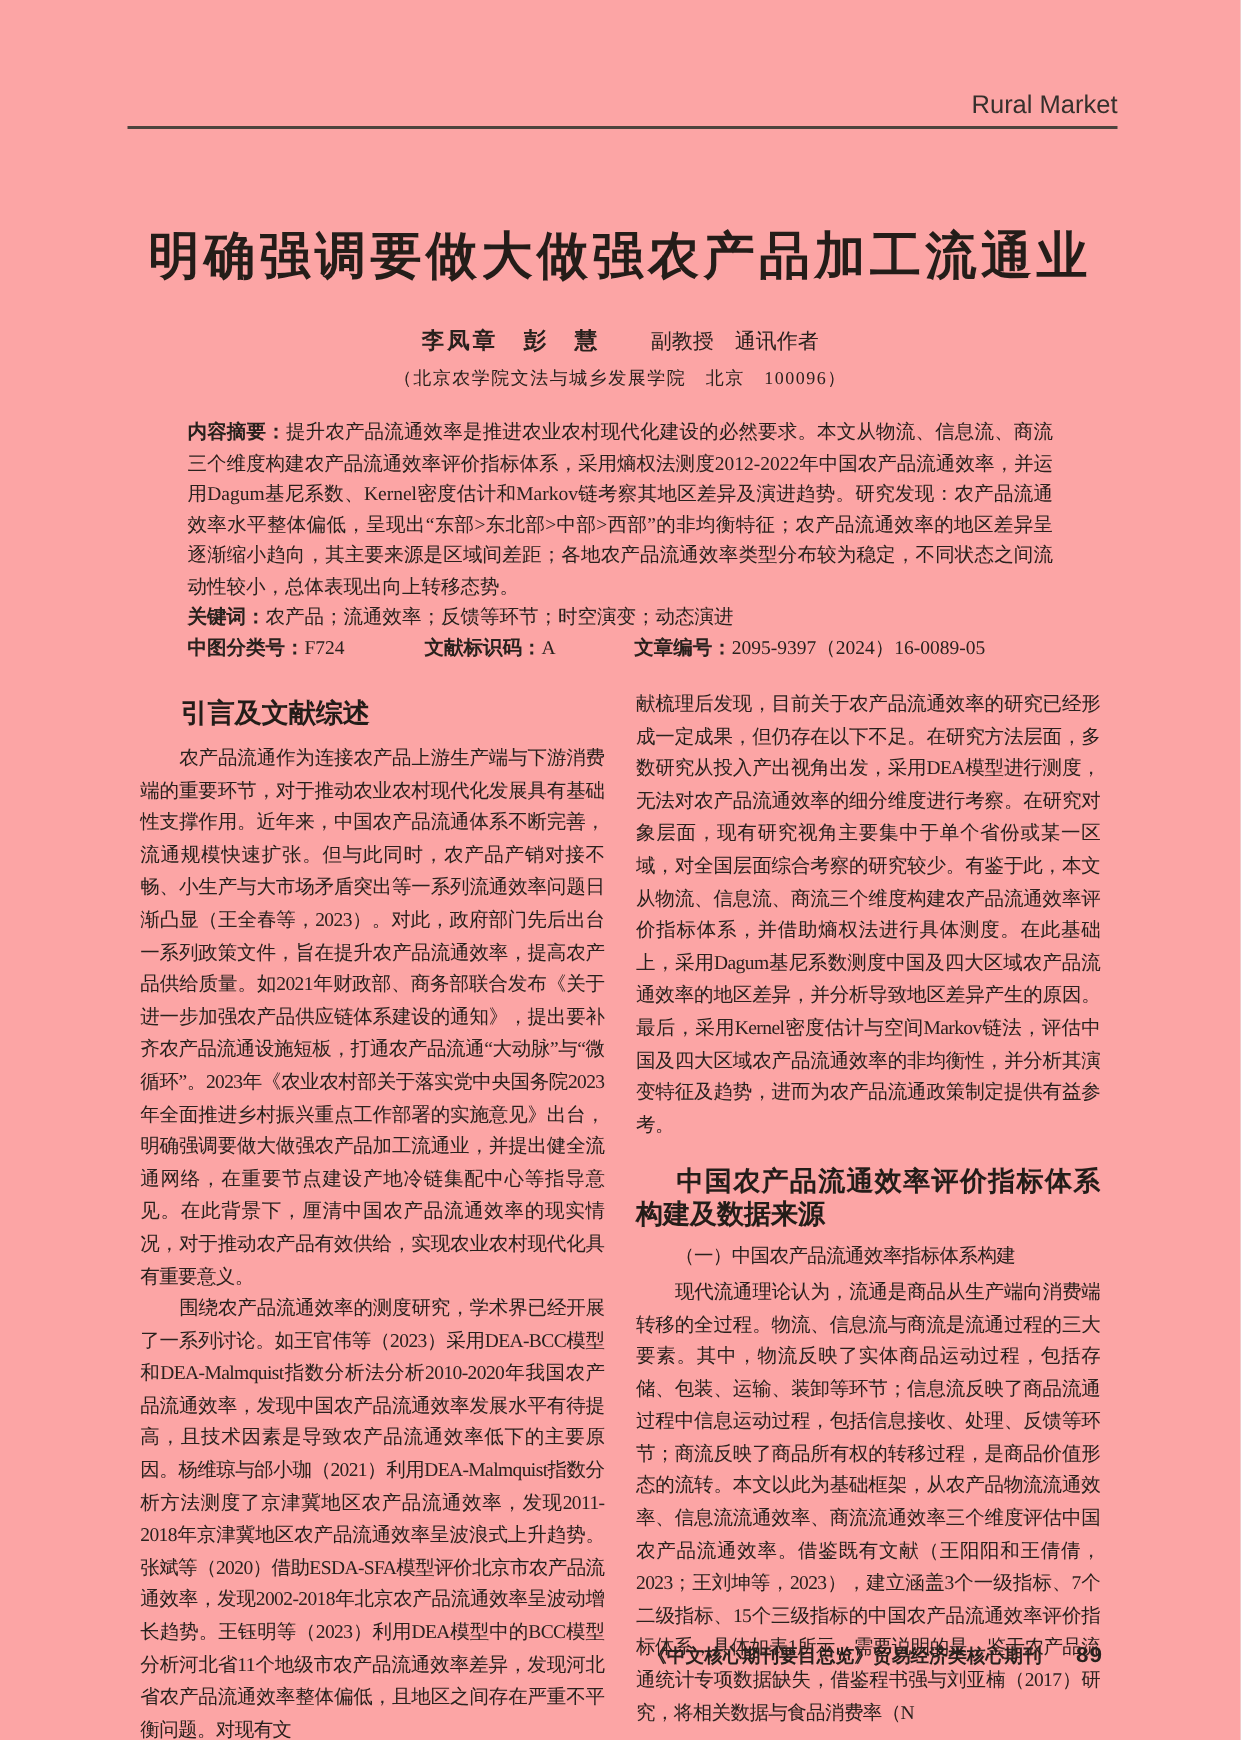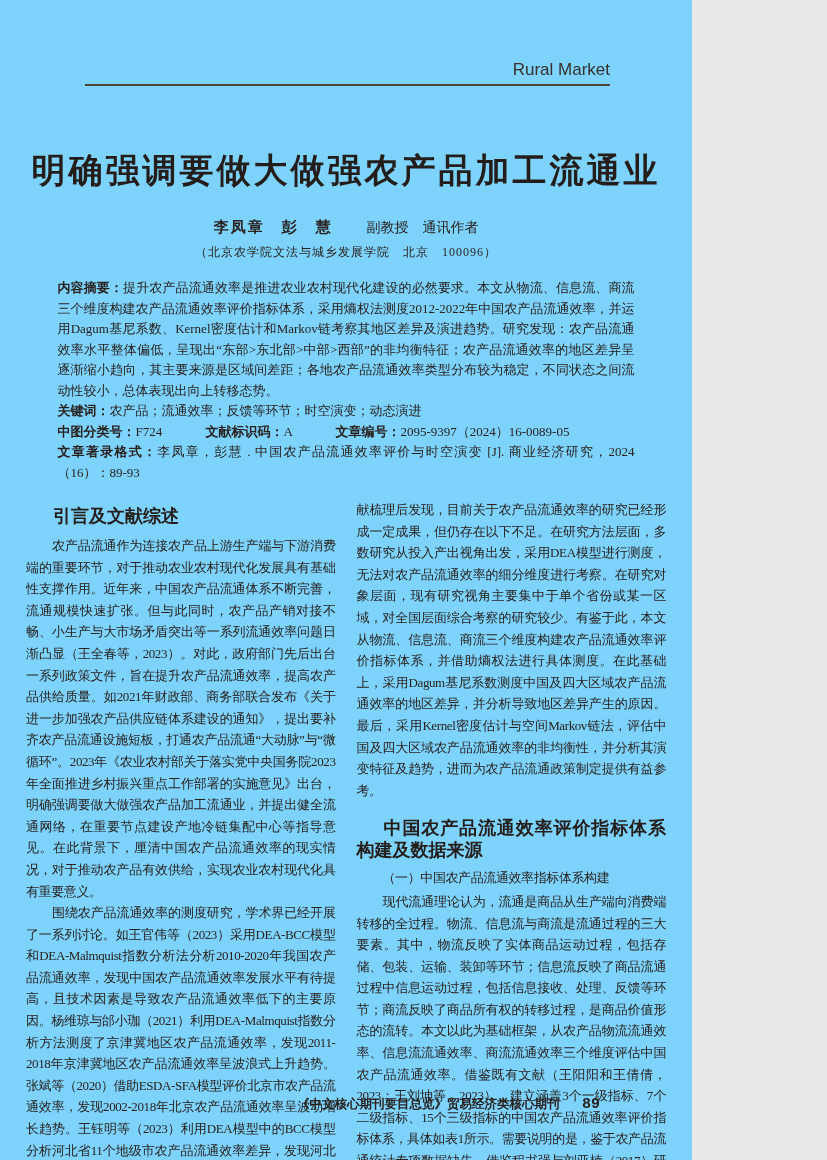--- a/index.html
+++ b/index.html
@@ -1,19 +1,19 @@
 <!DOCTYPE html>
 <html><head>
 <meta charset="utf-8">
 <style>
   html,body{margin:0;padding:0;background:#e8e8e8;}
   .page{
     position:relative;
-    width:692px;height:1160px;
-    background:#7dd3fc;
+    width:827px;height:1160px;
+    background:#fca5a5;
     color:#29211d;
     overflow:hidden;
     font-family:"Liberation Serif","DejaVu Serif",serif;
     box-sizing:border-box;
   }
   
   .journal-name{
     padding-top:60px;
     margin-right:82px;
     text-align:right;
@@ -58,21 +58,21 @@
   }
   .abstract p{margin:0;}
   .abstract b{
     font-family:"Liberation Sans","DejaVu Sans",sans-serif;
     font-weight:700;
     font-style:normal;
     letter-spacing:0;
   }
   .abs-kai{font-style:normal;}
   .meta-line{text-align:left;}
-  .meta-group + .meta-group{margin-left:40px;}
+  .meta-group + .meta-group{margin-left:50px;}
   
   .columns{
     display:flex;
     width:640px;
     margin:16px auto 0 auto;
     gap:21px;
     font-size:13px;
     letter-spacing:-0.4px;
     line-height:21.6px;
     text-align:justify;
@@ -123,21 +123,20 @@
   <div class="affiliation">（北京农学院文法与城乡发展学院　北京　100096）</div>
 
   <section class="abstract">
     <p><b>内容摘要：</b><span class="abs-kai">提升农产品流通效率是推进农业农村现代化建设的必然要求。本文从物流、信息流、商流三个维度构建农产品流通效率评价指标体系，采用熵权法测度2012-2022年中国农产品流通效率，并运用Dagum基尼系数、Kernel密度估计和Markov链考察其地区差异及演进趋势。研究发现：农产品流通效率水平整体偏低，呈现出“东部&gt;东北部&gt;中部&gt;西部”的非均衡特征；农产品流通效率的地区差异呈逐渐缩小趋向，其主要来源是区域间差距；各地农产品流通效率类型分布较为稳定，不同状态之间流动性较小，总体表现出向上转移态势。</span></p>
     <p><b>关键词：</b><span class="abs-kai">农产品；流通效率；反馈等环节；时空演变；动态演进</span></p>
     <p class="meta-line">
       <span class="meta-group"><b>中图分类号：</b><span>F724</span></span>
       <span class="meta-group"><b>文献标识码：</b><span>A</span></span>
       <span class="meta-group"><b>文章编号：</b><span>2095-9397（2024）16-0089-05</span></span>
     </p>
-    <p><b>文章著录格式：</b><span class="abs-kai">李凤章，彭慧 . 中国农产品流通效率评价与时空演变 [J]. 商业经济研究，2024（16）：89-93</span></p>
   </section>
 
   <main class="columns">
     <div class="col">
       <h2>引言及文献综述</h2>
       <p class="indent">农产品流通作为连接农产品上游生产端与下游消费端的重要环节，对于推动农业农村现代化发展具有基础性支撑作用。近年来，中国农产品流通体系不断完善，流通规模快速扩张。但与此同时，农产品产销对接不畅、小生产与大市场矛盾突出等一系列流通效率问题日渐凸显（王全春等，2023）。对此，政府部门先后出台一系列政策文件，旨在提升农产品流通效率，提高农产品供给质量。如2021年财政部、商务部联合发布《关于进一步加强农产品供应链体系建设的通知》，提出要补齐农产品流通设施短板，打通农产品流通“大动脉”与“微循环”。2023年《农业农村部关于落实党中央国务院2023年全面推进乡村振兴重点工作部署的实施意见》出台，明确强调要做大做强农产品加工流通业，并提出健全流通网络，在重要节点建设产地冷链集配中心等指导意见。在此背景下，厘清中国农产品流通效率的现实情况，对于推动农产品有效供给，实现农业农村现代化具有重要意义。</p>
       <p class="indent">围绕农产品流通效率的测度研究，学术界已经开展了一系列讨论。如王官伟等（2023）采用DEA-BCC模型和DEA-Malmquist指数分析法分析2010-2020年我国农产品流通效率，发现中国农产品流通效率发展水平有待提高，且技术因素是导致农产品流通效率低下的主要原因。杨维琼与邰小珈（2021）利用DEA-Malmquist指数分析方法测度了京津冀地区农产品流通效率，发现2011-2018年京津冀地区农产品流通效率呈波浪式上升趋势。张斌等（2020）借助ESDA-SFA模型评价北京市农产品流通效率，发现2002-2018年北京农产品流通效率呈波动增长趋势。王钰明等（2023）利用DEA模型中的BCC模型分析河北省11个地级市农产品流通效率差异，发现河北省农产品流通效率整体偏低，且地区之间存在严重不平衡问题。对现有文</p>
     </div>
     <div class="col">
       <p>献梳理后发现，目前关于农产品流通效率的研究已经形成一定成果，但仍存在以下不足。在研究方法层面，多数研究从投入产出视角出发，采用DEA模型进行测度，无法对农产品流通效率的细分维度进行考察。在研究对象层面，现有研究视角主要集中于单个省份或某一区域，对全国层面综合考察的研究较少。有鉴于此，本文从物流、信息流、商流三个维度构建农产品流通效率评价指标体系，并借助熵权法进行具体测度。在此基础上，采用Dagum基尼系数测度中国及四大区域农产品流通效率的地区差异，并分析导致地区差异产生的原因。最后，采用Kernel密度估计与空间Markov链法，评估中国及四大区域农产品流通效率的非均衡性，并分析其演变特征及趋势，进而为农产品流通政策制定提供有益参考。</p>

